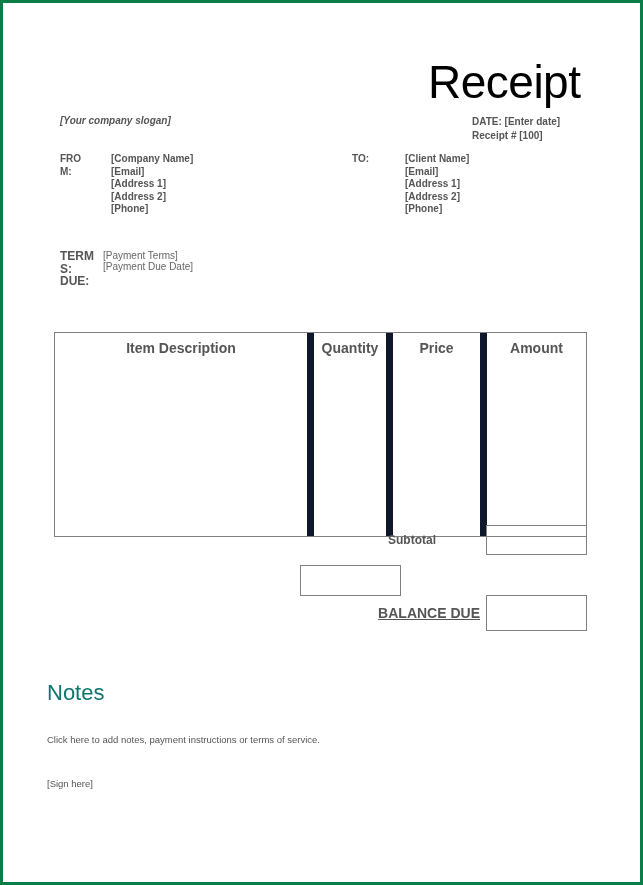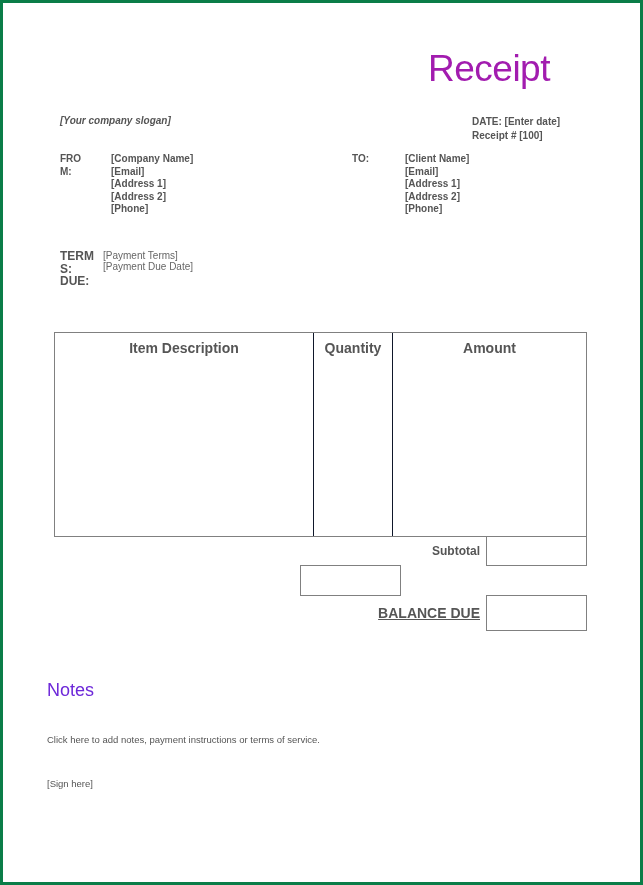--- a/index.html
+++ b/index.html
@@ -1,49 +1,49 @@
 <!DOCTYPE html>
 <html><head>
   <meta charset="utf-8">
   <style>
     * { box-sizing: border-box; margin: 0; padding: 0; }
     html, body { width: 643px; height: 885px; overflow: hidden; background: #ffffff; }
     body { font-family: "Liberation Sans", sans-serif; color: #555555; position: relative; }
     .frame { position: absolute; left: 0; top: 0; width: 643px; height: 885px; border: 3px solid #0a7d48; }
     .abs { position: absolute; }
-    .title { left: 428px; top: 50px; font-size: 37px; color: #a21caf; font-weight: normal; letter-spacing: -0.5px; line-height: 1; }
+    .title { left: 428px; top: 59px; font-size: 46px; color: #000000; font-weight: normal; letter-spacing: -0.5px; line-height: 1; }
     .slogan { left: 60px; top: 115px; font-size: 10px; font-weight: bold; font-style: italic; color: #555; }
     .meta { left: 472px; top: 115px; font-size: 10px; font-weight: bold; color: #555; line-height: 14px; }
     .lbl { font-size: 10px; font-weight: bold; color: #555; line-height: 12.5px; }
     .addr { font-size: 10px; font-weight: bold; color: #555; line-height: 12.5px; padding-left: 16px; }
     .terms-lbl { font-size: 12px; font-weight: bold; color: #555; line-height: 12.5px; }
     .terms-val { font-size: 10px; color: #666; line-height: 11px; }
 
     .table { position: absolute; left: 54px; top: 332px; width: 533px; height: 205px; border: 1px solid #808080; display: flex; }
-    .col { height: 100%; border-right: 1px solid #0f172a; text-align: center; }
+    .col { height: 100%; border-right: 7px solid #0f172a; text-align: center; }
     .col:last-child { border-right: none; }
     .col .hd { font-size: 14px; font-weight: bold; color: #555; padding-top: 7px; }
     .c1 { width: 259px; }
     .c2 { width: 79px; }
     .c3 { width: 94px; }
     .c4 { flex: 1; }
 
     .tot-row { position: absolute; left: 300px; width: 287px; display: flex; align-items: center; }
     .tot-label { flex: 1; text-align: right; padding-right: 6px; font-weight: bold; color: #555; }
     .tot-box { width: 101px; height: 100%; border: 1px solid #808080; border-top: none; }
-    .r1 { top: 536px; height: 30px; }
+    .r1 { top: 525px; height: 30px; gap: 44px; }
     .r1 .tot-box { border-top: 1px solid #808080; }
     .r2 { top: 565px; height: 31px; }
     .r2 .tot-box { border-top: 1px solid #808080; }
     .r3 { top: 595px; height: 36px; }
     .r3 .tot-box { border-top: 1px solid #808080; }
     .r1 .tot-label, .r2 .tot-label { font-size: 12px; }
     .r3 .tot-label { font-size: 14px; text-decoration: underline; }
 
-    .notes-h { left: 47px; top: 680px; font-size: 18px; color: #6d28d9; }
+    .notes-h { left: 47px; top: 680px; font-size: 22px; color: #0f766e; }
     .notes-t { left: 47px; top: 734px; font-size: 9.5px; color: #555; }
     .sign { left: 47px; top: 778px; font-size: 9.5px; color: #555; }
   </style>
 </head>
 <body>
 
 <div class="frame"></div>
 
 <div class="abs title">Receipt</div>
 <div class="abs slogan">[Your company slogan]</div>
@@ -83,20 +83,23 @@
   <div>[Payment Due Date]</div>
 </div>
 
 <div class="table">
   <div class="col c1">
     <div class="hd">Item Description</div>
   </div>
   <div class="col c2">
     <div class="hd">Quantity</div>
   </div>
+  <div class="col c3">
+    <div class="hd">Price</div>
+  </div>
   <div class="col c4">
     <div class="hd">Amount</div>
   </div>
 </div>
 
 <div class="tot-row r1">
   <div class="tot-label">Subtotal</div>
   <div class="tot-box"></div>
 </div>
 <div class="tot-row r2">

